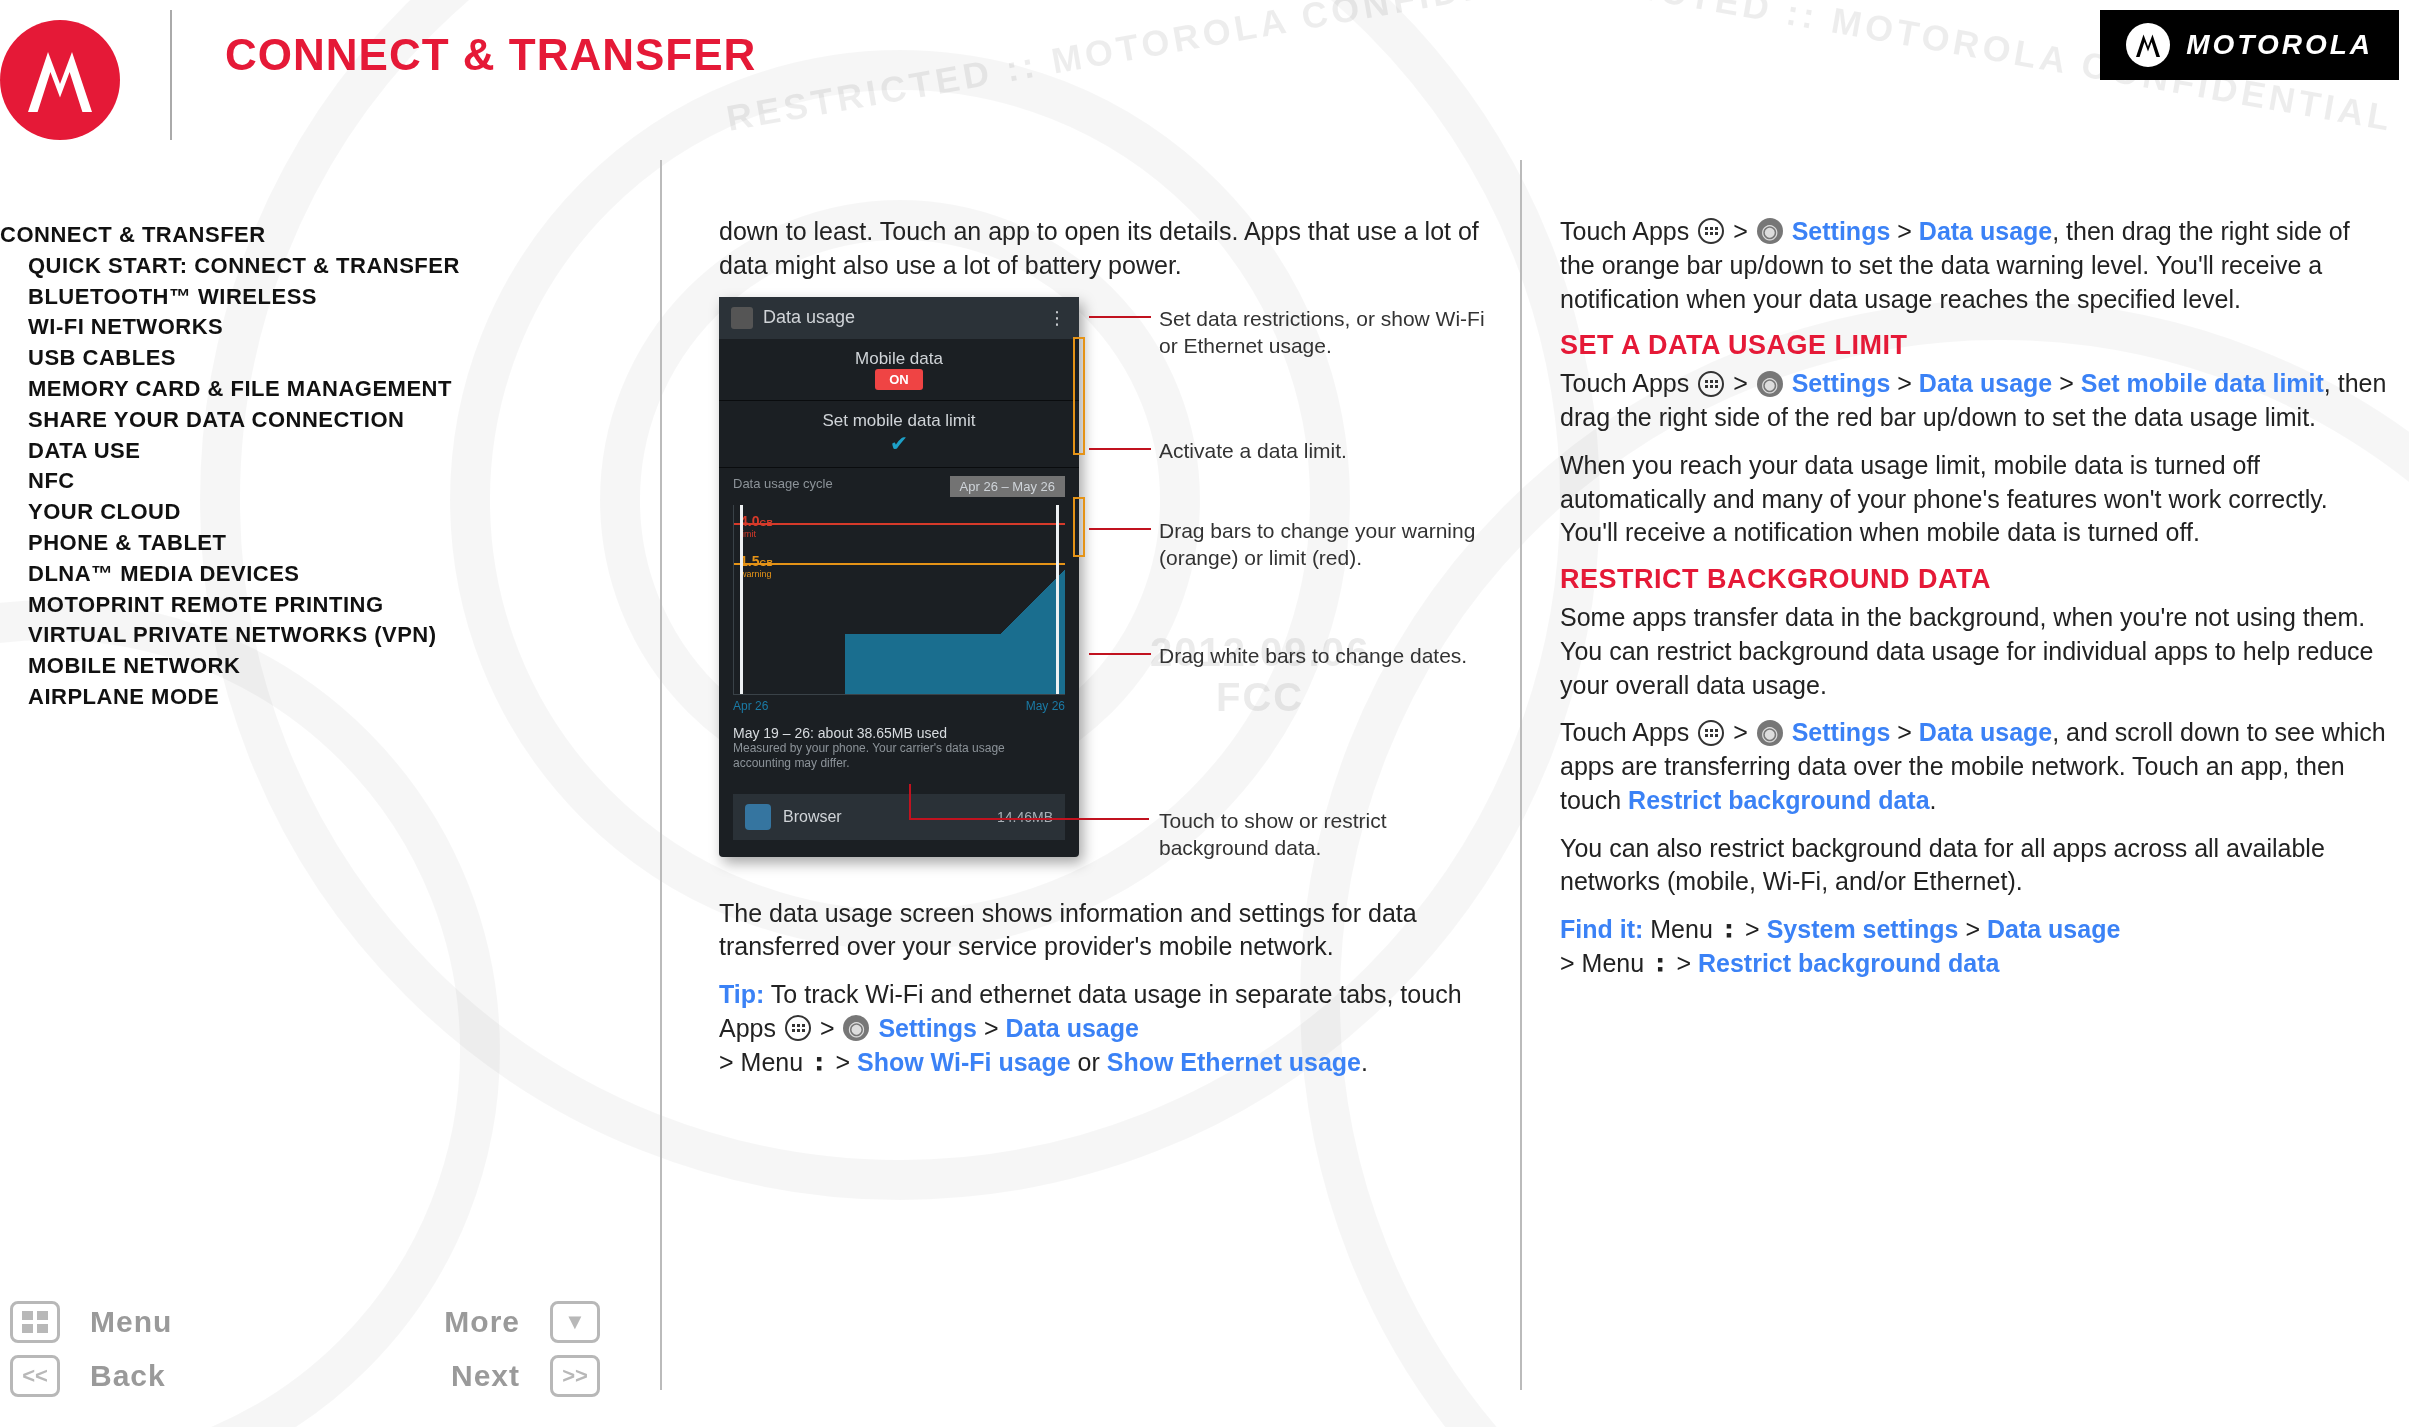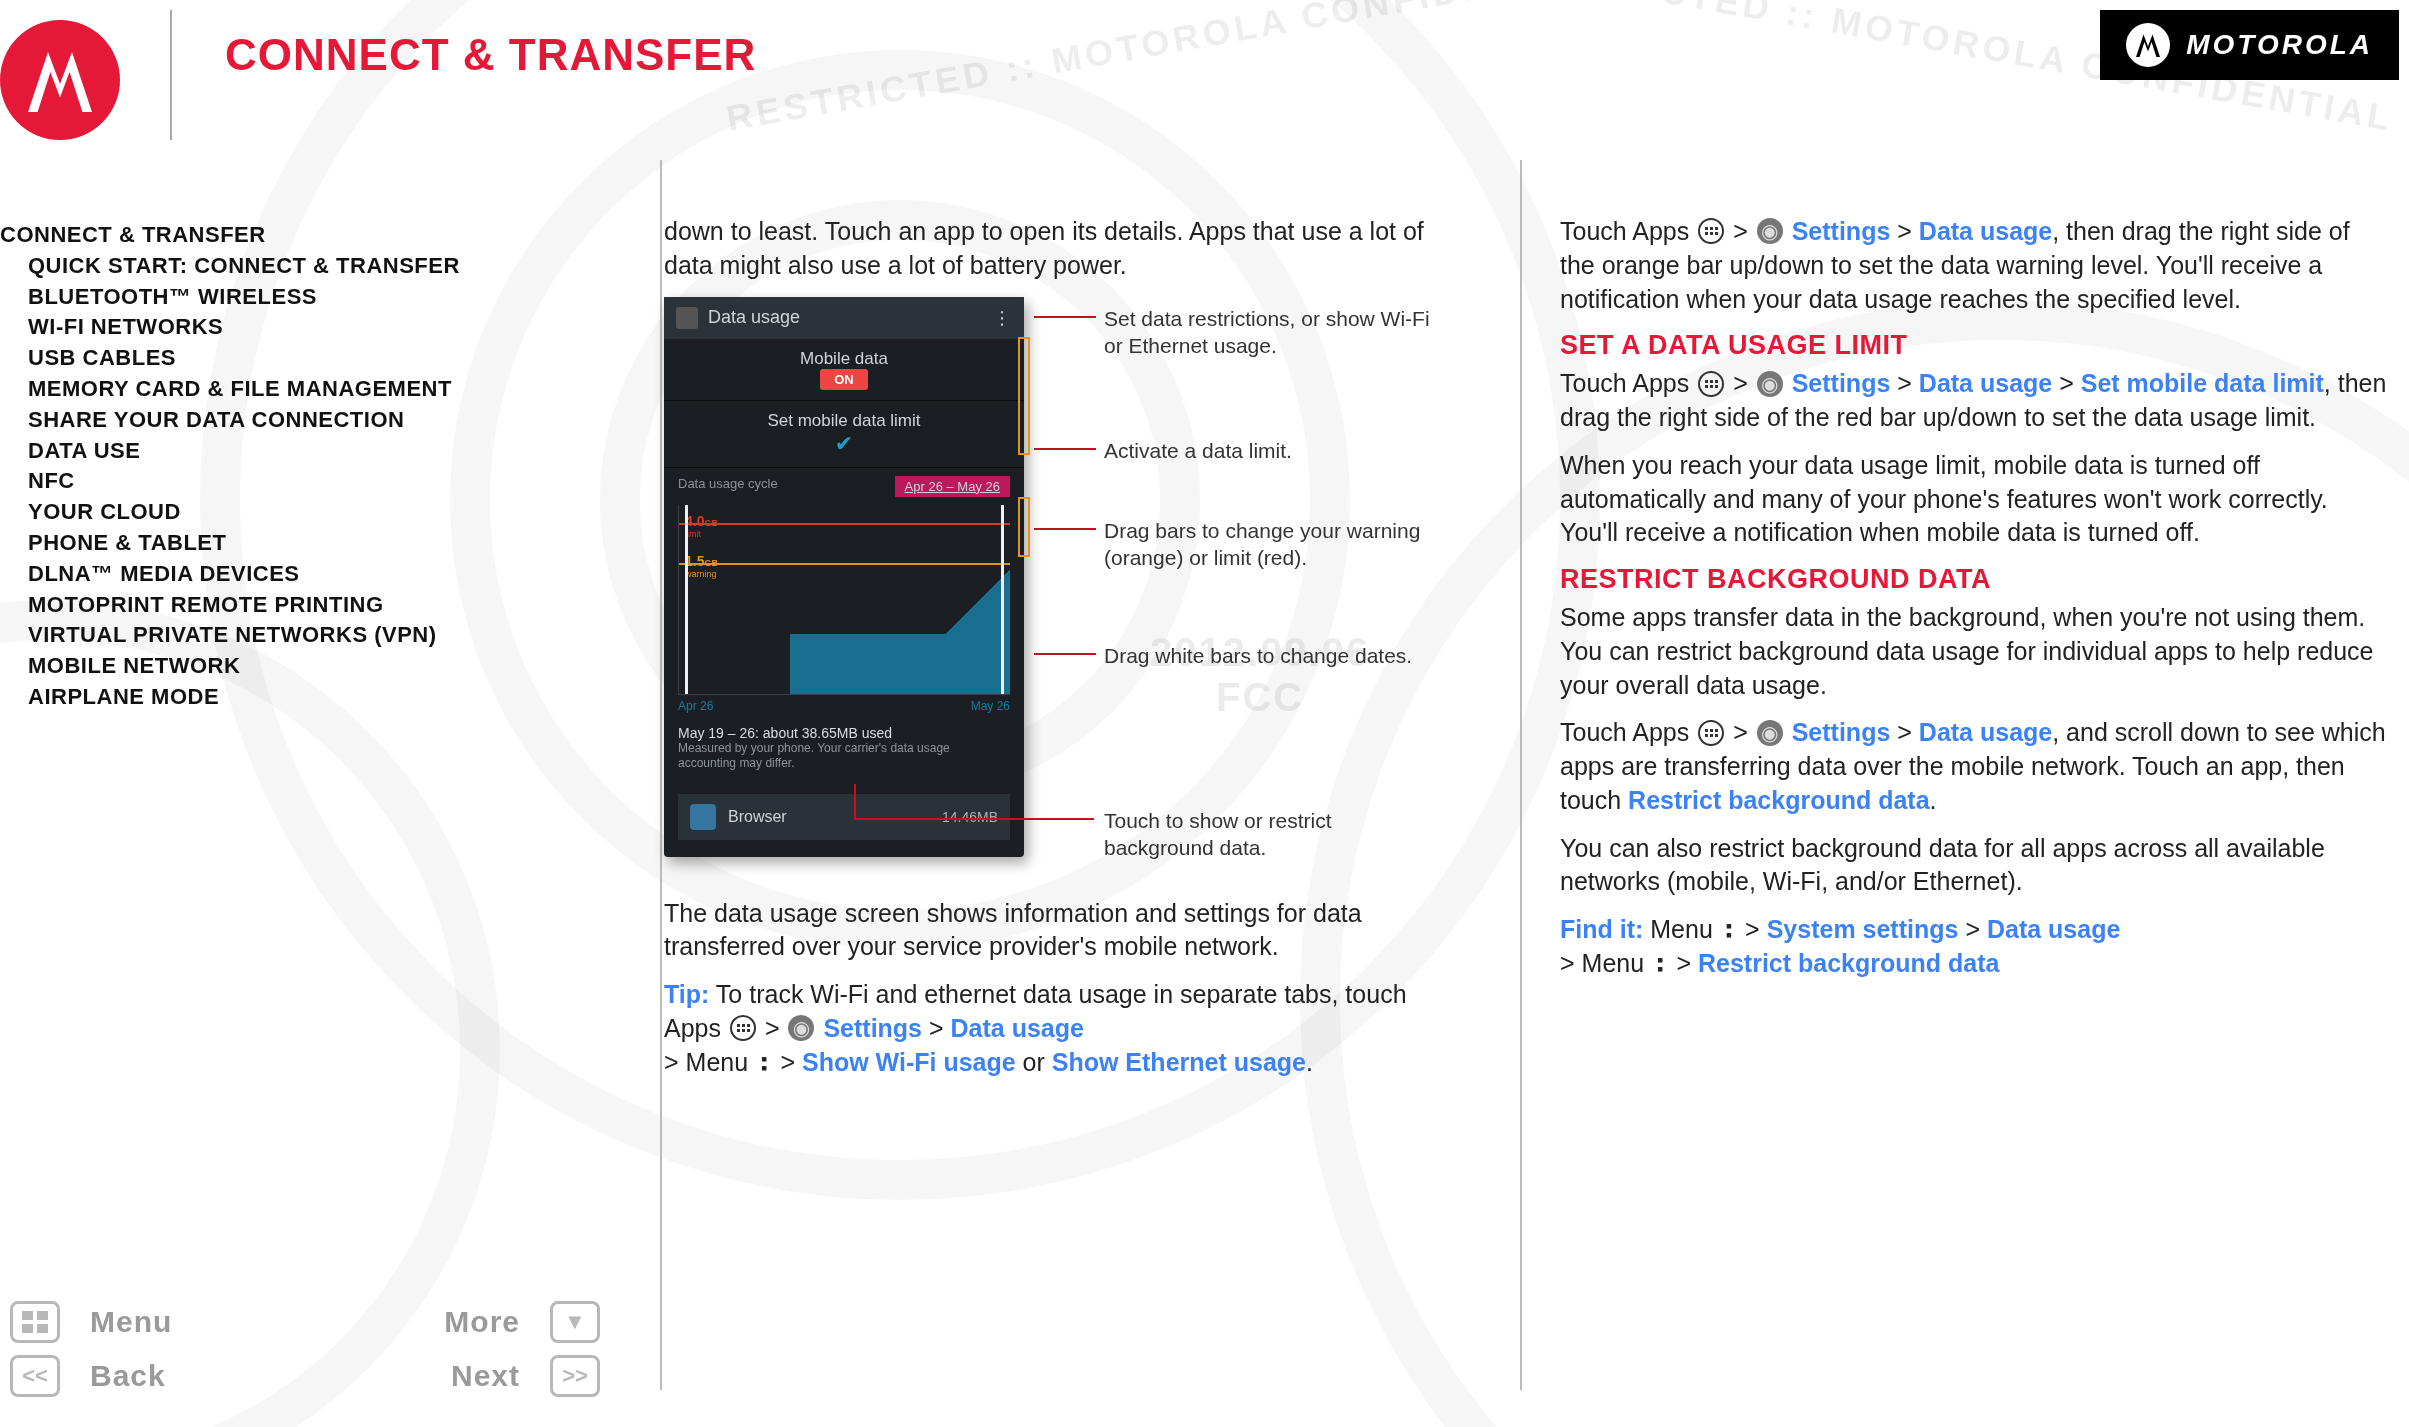--- a/index.html
+++ b/index.html
@@ -29,21 +29,21 @@
 
   
   .sidebar{ position:absolute; left:0; top:220px; width:560px; z-index:2; }
   .sidebar ul{ list-style:none; }
   .sidebar li{ font-weight:900; font-size:22px; letter-spacing:0.5px; line-height:1.4; color:#111; font-family: Arial Black, Arial, sans-serif;}
   .sidebar li.child{ padding-left:28px; }
 
   
   .col-sep1{ position:absolute; left:660px; top:160px; width:2px; height:1230px; background:#bbb; z-index:2;}
   .col-sep2{ position:absolute; left:1520px; top:160px; width:2px; height:1230px; background:#bbb; z-index:2;}
-  .col1{ position:absolute; left:664px; top:215px; width:780px; z-index:2;}
+  .col1{ position:absolute; left:719px; top:215px; width:780px; z-index:2;}
   .col2{ position:absolute; left:1560px; top:215px; width:830px; z-index:2;}
 
   p{ line-height:1.35; margin-bottom:14px; font-size:25px; color:#222;}
   .section-h{ color:#e51937; font-weight:900; font-size:27px; letter-spacing:0.5px; margin-bottom:6px; margin-top:10px; font-family: Arial Black, Arial, sans-serif;}
   b{ font-weight:bold; color:#3b82f6;}
 
   .apps-icon{ display:inline-flex; width:26px; height:26px; border:2px solid #333; border-radius:50%; align-items:center; justify-content:center; vertical-align:middle; position:relative; top:-2px; margin:0 2px;}
   .apps-icon::before{ content:""; width:14px; height:10px; background:
       radial-gradient(circle,#333 1.5px,transparent 1.8px) 0 0/5px 5px; }
   .gear-icon{ display:inline-flex; width:26px; height:26px; background:#777; border-radius:50%; vertical-align:middle; margin:0 2px; position:relative; top:-2px;}
@@ -53,21 +53,21 @@
   
   .figure{ position:relative; width:770px; height:570px; margin:14px 0 30px 0;}
   .phone{ position:absolute; left:0; top:0; width:360px; height:560px; background:#1b1f23; border-radius:4px; color:#d0d4d8; font-size:15px; box-shadow:4px 6px 14px rgba(0,0,0,0.35);}
   .ph-title{ background:#2b3238; padding:10px 12px; display:flex; align-items:center; gap:10px; font-size:18px;}
   .ph-title .g{ width:22px; height:22px; background:#555; border-radius:3px;}
   .ph-title .dots{ margin-left:auto; letter-spacing:1px;}
   .ph-row{ padding:10px 14px; display:flex; align-items:center; justify-content:space-between; border-bottom:1px solid #0a0c0e; font-size:17px;flex-direction:column;}
   .on-pill{ background:#ef4444; color:#fff; font-size:13px; padding:3px 14px; border-radius:3px; font-weight:bold;}
   .check{ color:#1da0c7; font-size:22px;}
   .ph-sub{ padding:8px 14px; color:#8c9399; font-size:13px; display:flex; justify-content:space-between;}
-  .ph-sub .cycle{ background:#be185d; color:#cfd4d9; padding:3px 10px;text-decoration:underline;}
+  .ph-sub .cycle{ background:#737373; color:#cfd4d9; padding:3px 10px;}
   .chart-area{ position:relative; height:190px; margin:0 14px; border-left:1px solid #3a4248; border-bottom:1px solid #3a4248;}
   .chart-area .hline{ position:absolute; left:0; right:0; height:2px;}
   .hl-red{ background:#d63a2a; top:18px;}
   .hl-or{ background:#e59317; top:58px;}
   .chart-area .lab{ position:absolute; font-size:14px; font-weight:bold;}
   .lab-red{ color:#d63a2a; top:8px; left:6px;}
   .lab-red small{color:#d63a2a; font-size:9px; font-weight:normal; display:block;}
   .lab-or{ color:#e59317; top:48px; left:6px;}
   .lab-or small{color:#e59317; font-size:9px; display:block; font-weight:normal;}
   .area-fill{ position:absolute; bottom:0; right:0; width:120px; height:130px; background:linear-gradient(135deg, transparent 50%, #1a6e8f 50%);}

